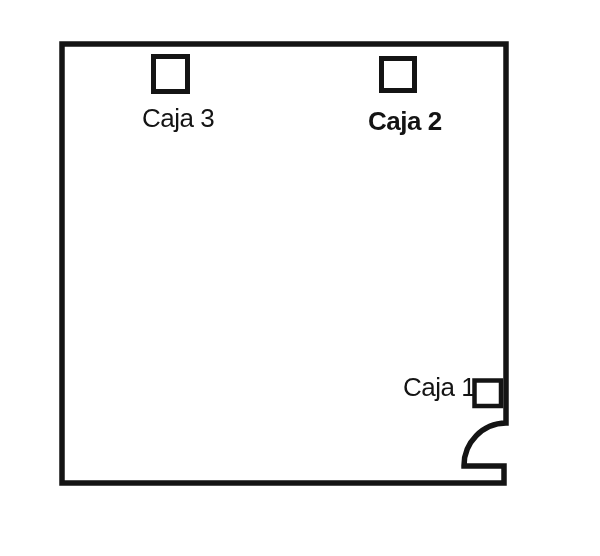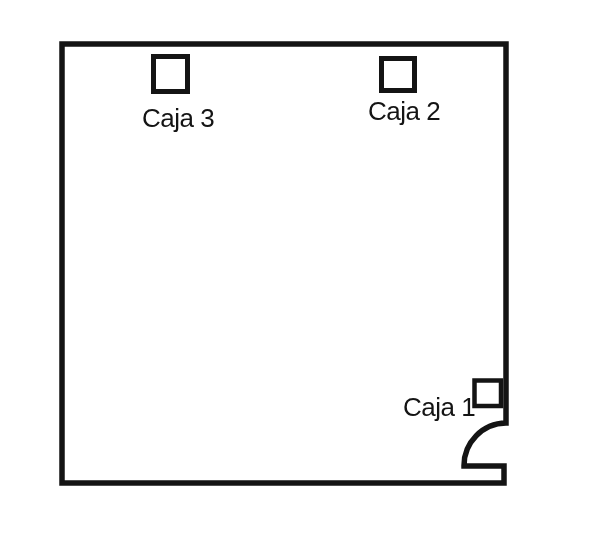--- a/index.html
+++ b/index.html
@@ -22,22 +22,22 @@
   }
   .box-label {
     position: absolute;
     font-size: 26px;
     line-height: 1;
     letter-spacing: -0.5px;
     color: #141414;
     white-space: nowrap;
   }
   .label-caja3 { left: 142px; top: 105px; text-align: center; }
-  .label-caja2 { left: 368px; top: 98px; }
-  .label-caja1 { left: 403px; top: 374px; margin-top: 20px; }
+  .label-caja2 { left: 368px; top: 108px; font-weight: bold; }
+  .label-caja1 { left: 403px; top: 374px; }
 </style>
 </head>
 <body>
 
 <div class="canvas">
 
   <svg class="plan-svg" width="600" height="556" viewBox="0 0 600 556">
 
     <path d="M 62 44 H 506 V 423 A 42.5 42.5 0 0 0 464 466 H 504 V 483 H 62 Z" fill="none" stroke-width="5.5" stroke-linejoin="miter" stroke="#141414"></path>
 

